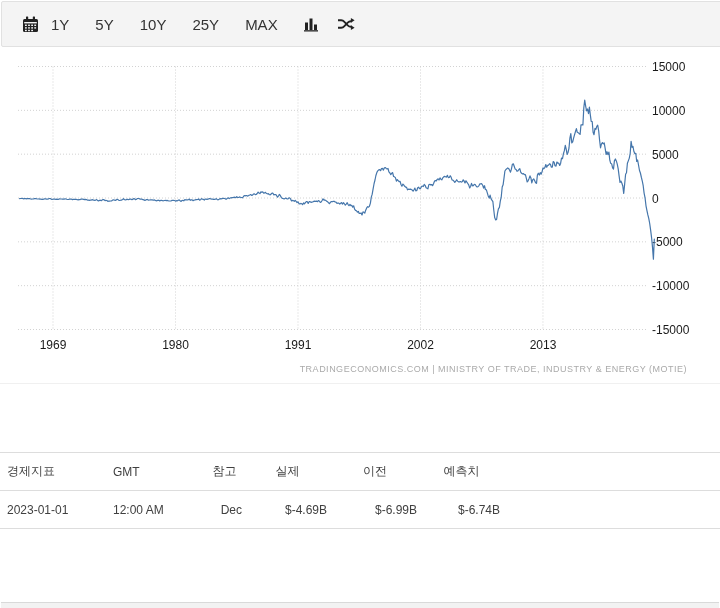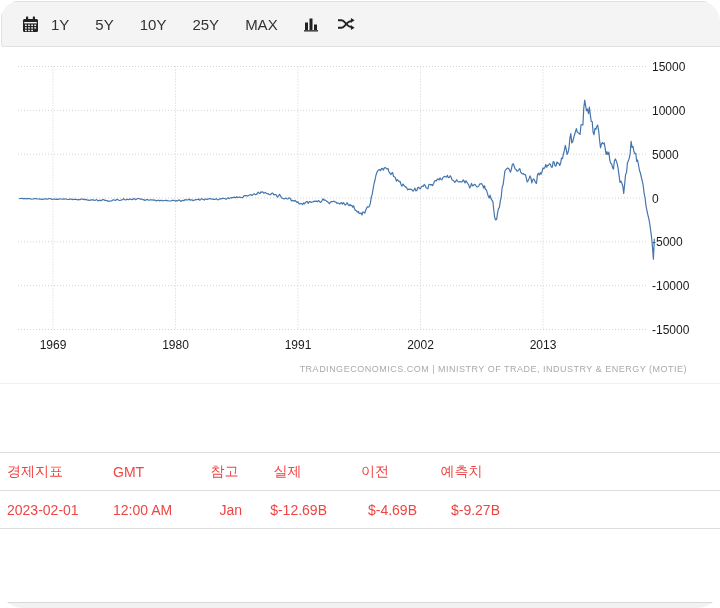--- a/index.html
+++ b/index.html
@@ -1,31 +1,31 @@
 <!DOCTYPE html>
 <html><head>
 <meta charset="utf-8">
 <style>
   html,body{margin:0;padding:0;background:#fff;}
   .page{position:relative;width:720px;height:608px;overflow:hidden;background:#fff;
-        font-family:"Liberation Sans","DejaVu Sans",sans-serif;color:#333;border-radius:22px;}
+        font-family:"Liberation Sans","DejaVu Sans",sans-serif;color:#333;}
   
   .toolbar{position:absolute;left:1px;top:1px;width:716px;height:44px;background:#f4f4f4;
            border:1px solid #e1e1e1;border-radius:2px;display:flex;align-items:center;
            padding-left:20px;gap:26px;box-sizing:content-box;}
   .tb-btn,.tb-icon{background:none;border:none;padding:0;margin:0;cursor:pointer;
            font-family:inherit;font-size:15px;color:#333;line-height:1;display:flex;align-items:center;}
   .tb-icon.cal{margin-right:-14px;}
   .tb-icon.shf{margin-left:-8px;}
   
   #chart{position:absolute;left:0;top:47px;width:720px;height:338px;display:block;}
   .hairline{position:absolute;left:0;top:383px;width:720px;height:1px;background:#f0f0f0;}
   
   .tblwrap{position:absolute;left:0;top:452px;width:720px;}
-  table{width:100%;border-collapse:collapse;table-layout:fixed;font-size:14px;color:#ef4444;}
+  table{width:100%;border-collapse:collapse;table-layout:fixed;font-size:12px;color:#404040;}
   th,td{font-weight:400;height:37px;padding:0;border-bottom:1px solid #ddd;white-space:nowrap;overflow:hidden;}
   thead th{border-top:1px solid #ddd;}
   .al{text-align:left;padding-left:7px;}
   .ac{text-align:center;margin-top:12px;}
   .ar{text-align:right;padding-right:3px;}
   .next-strip{position:absolute;left:1px;top:602px;width:718px;height:6px;background:#f2f2f2;
               border-top:1px solid #d9d9d9;box-sizing:border-box;}
 </style>
 </head>
 <body>
@@ -125,26 +125,26 @@
           <th class="al">GMT</th>
           <th class="ac">참고</th>
           <th class="ac">실제</th>
           <th class="ac">이전</th>
           <th class="ac">예측치</th>
           <th></th>
         </tr>
       </thead>
       <tbody>
         <tr>
-          <td class="al">2023-02-01</td>
+          <td class="al">2023-01-01</td>
           <td class="al">12:00 AM</td>
-          <td class="ar">Jan</td>
-          <td class="ar">$-12.69B</td>
+          <td class="ar">Dec</td>
           <td class="ar">$-4.69B</td>
-          <td class="ar">$-9.27B</td>
+          <td class="ar">$-6.99B</td>
+          <td class="ar">$-6.74B</td>
           <td></td>
         </tr>
       </tbody>
     </table>
   </div>
 
   <div class="next-strip"></div>
 </div>
 
 </body></html>

